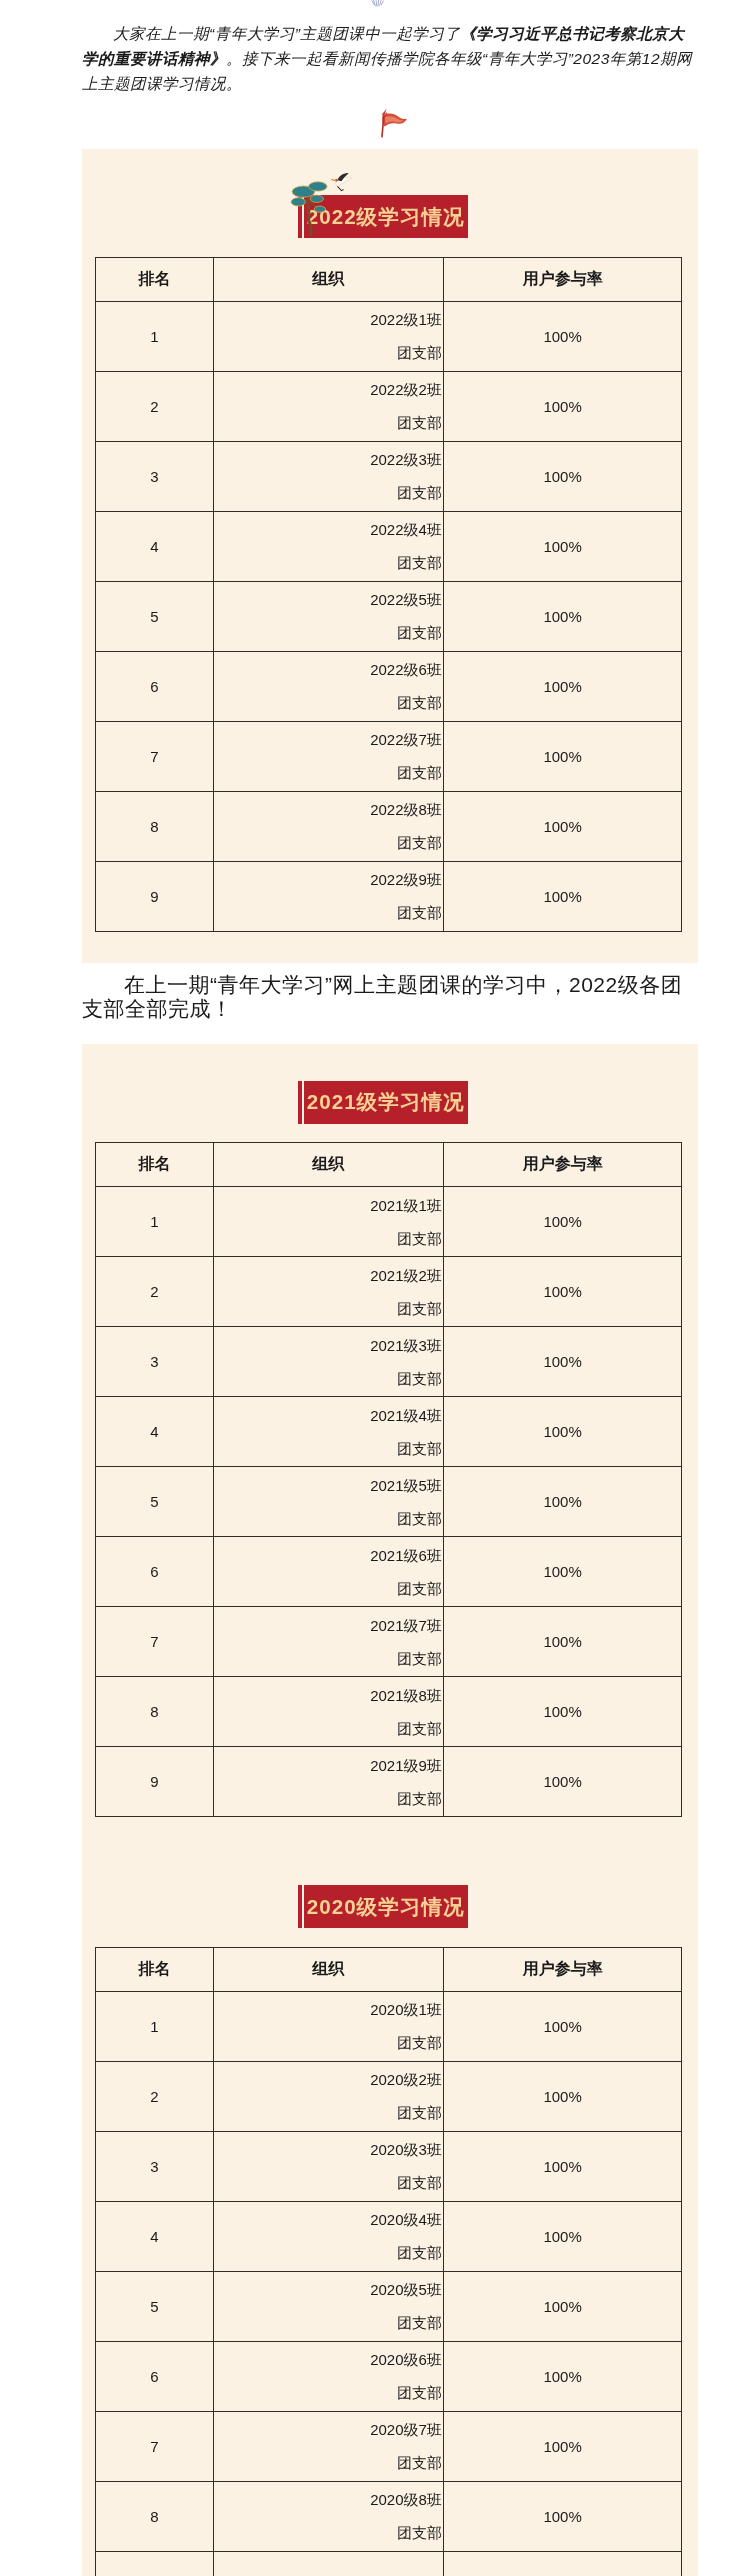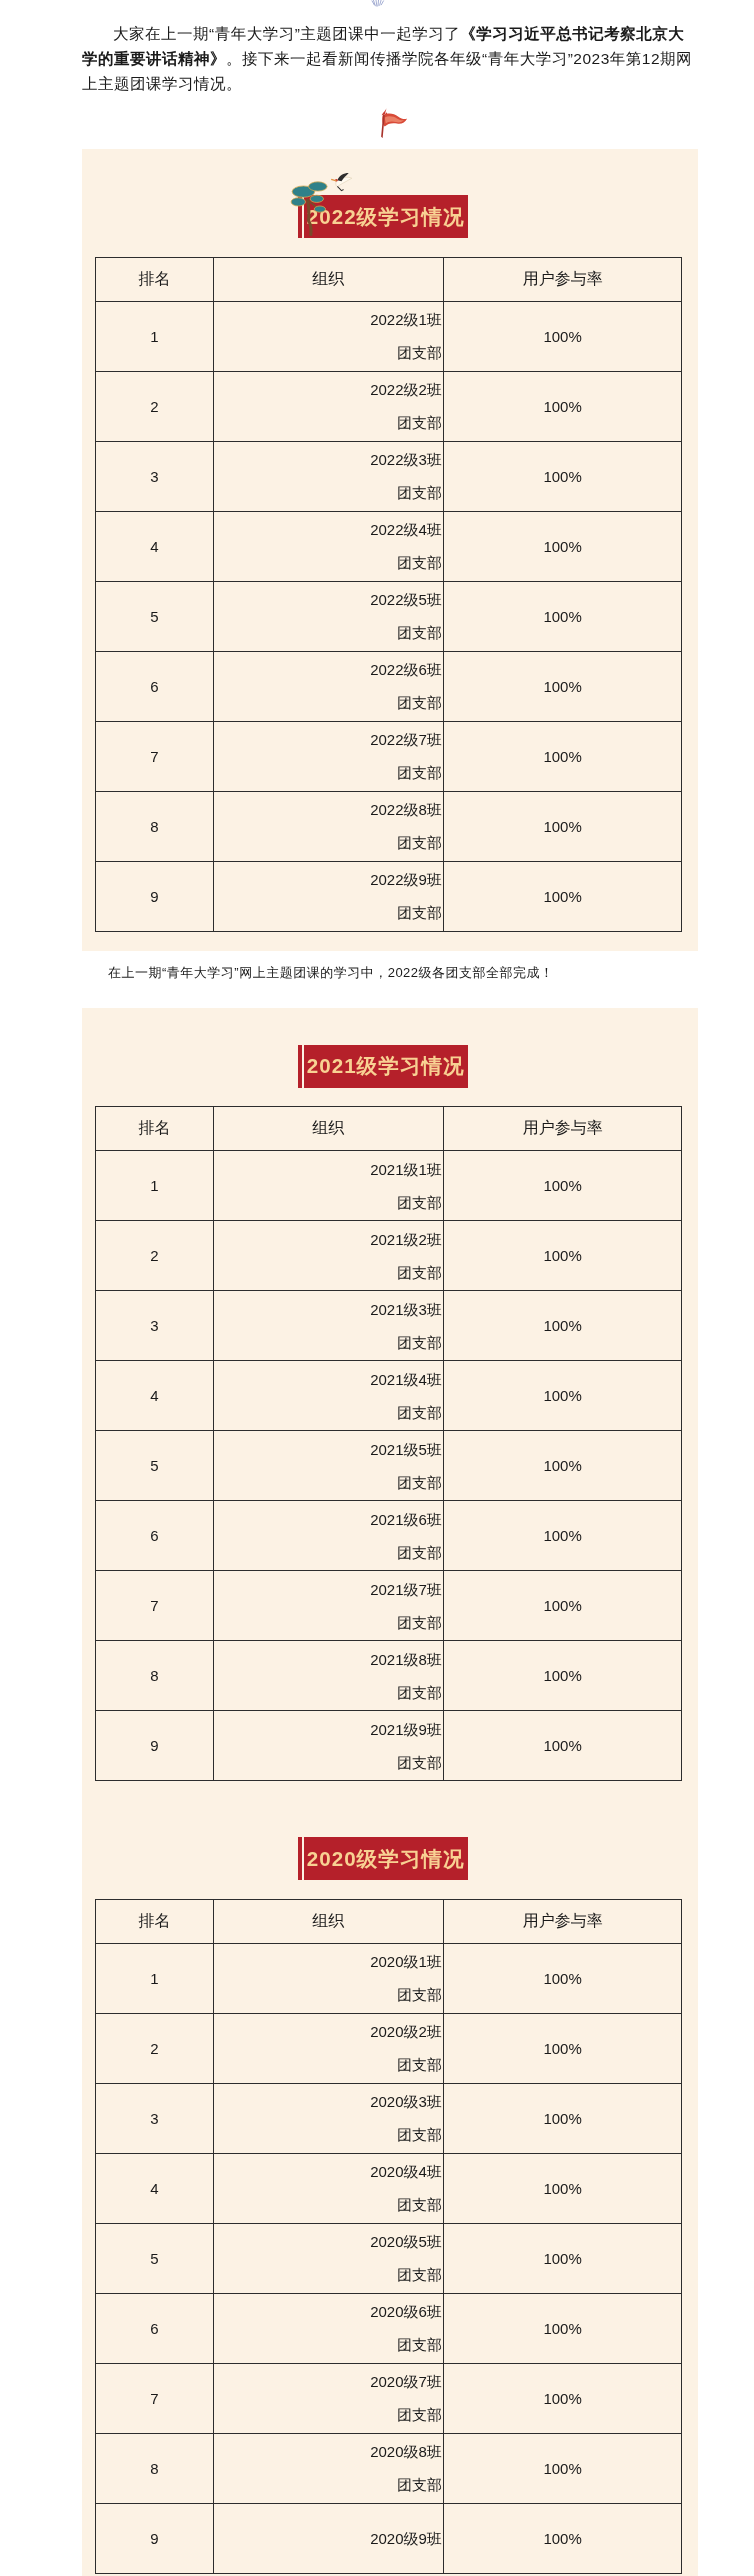--- a/index.html
+++ b/index.html
@@ -15,34 +15,35 @@
   .top-scribble{display:block;margin:0 auto;width:31px;height:7.2px;}
 
   
   .intro{
     margin:13.4px 0 3.1px 82px;
     width:616px;
     font-size:15.5px;
     line-height:25px;
     text-indent:2em;
     letter-spacing:0.5px;
+    font-style:italic;
   }
   .intro .bold{font-weight:700;}
 
   
   .flag-wrap{width:754px;text-align:center;margin:8.2px 0 9.3px 0;height:36px;}
   .flag-wrap svg{transform:translateX(11.3px);}
 
   
   .beige{
     position:relative;
     width:616px;margin-left:82px;
     background:#fcf2e4;
   }
-  .beige .inner{padding:37px 0 19px 0;}
+  .beige .inner{padding:37px 0 31px 0;}
   .beige.first .inner{padding-top:46px;}
 
   
   .banner{display:flex;align-items:stretch;margin-left:216px;height:43px;}
   .banner .stripe{width:3.6px;background:#b5202a;margin-right:2.1px;}
   .banner .box{
     width:164px;background:#b5202a;
     display:flex;align-items:center;justify-content:center;
   }
   .banner .box span{
@@ -56,31 +57,31 @@
     margin:18.5px 0 0 13.4px;
     width:587px;
     table-layout:fixed;
     background:transparent;
   }
   table.rank th,table.rank td{
     border:1px solid #2d2d2d;
     text-align:center;vertical-align:middle;
     font-weight:400;
   }
-  table.rank th{height:41px;font-size:16px;font-weight:400;}
+  table.rank th{height:41px;font-size:16px;font-weight:700;}
   table.rank td{height:67px;font-size:15px;}
   table.rank col.c-rank{width:20%;}
   table.rank col.c-org{width:39.3%;}
   table.rank col.c-rate{width:40.7%;}
   .org-cell div{line-height:33px;text-align:right;}
 
   
   .note{
     margin:10.3px 0 23px 82px;width:616px;
-    font-size:13px;line-height:24px;text-indent:2em;letter-spacing:0.5px;
+    font-size:21px;line-height:24px;text-indent:2em;letter-spacing:0.5px;
   }
 </style>
 </head>
 <body>
 
 <svg class="top-scribble" viewBox="0 0 60 14">
   <g stroke="#3a4f9e" stroke-width="1.2" fill="none" opacity="0.75">
     <path d="M22 0 L26 12"></path>
       <path d="M27 0 L29 13"></path>
       <path d="M32 0 L31 12"></path>

